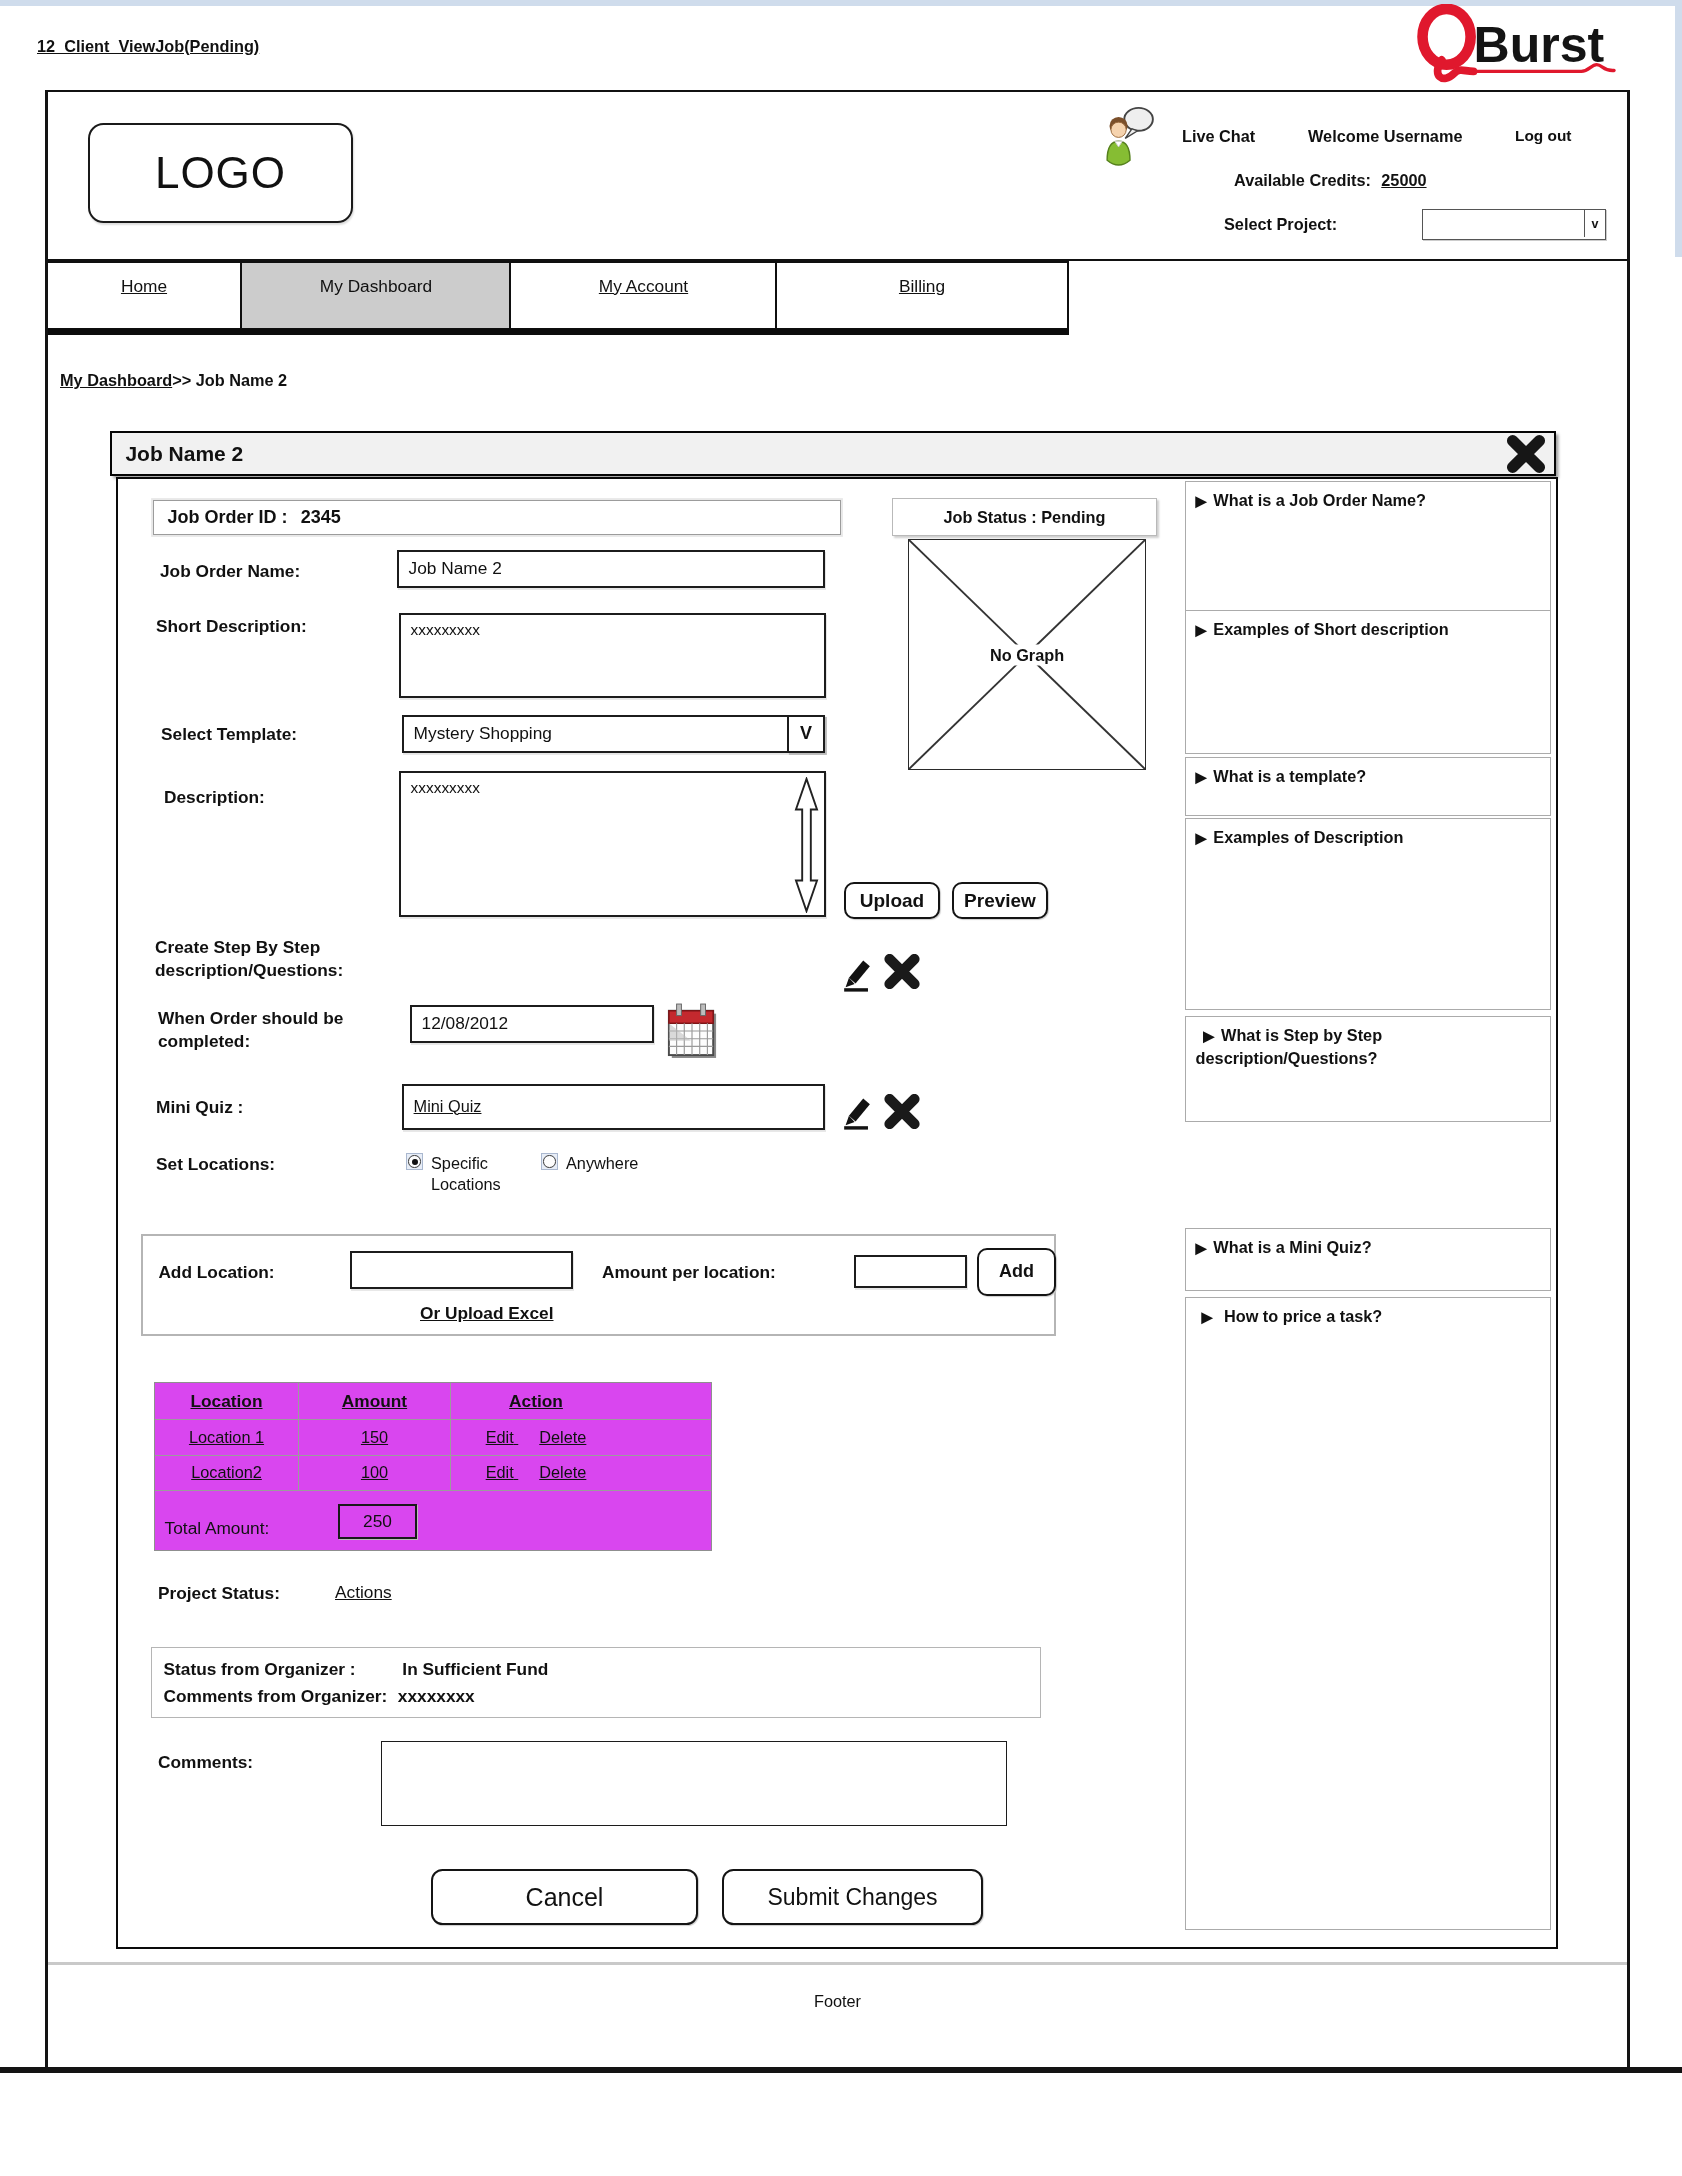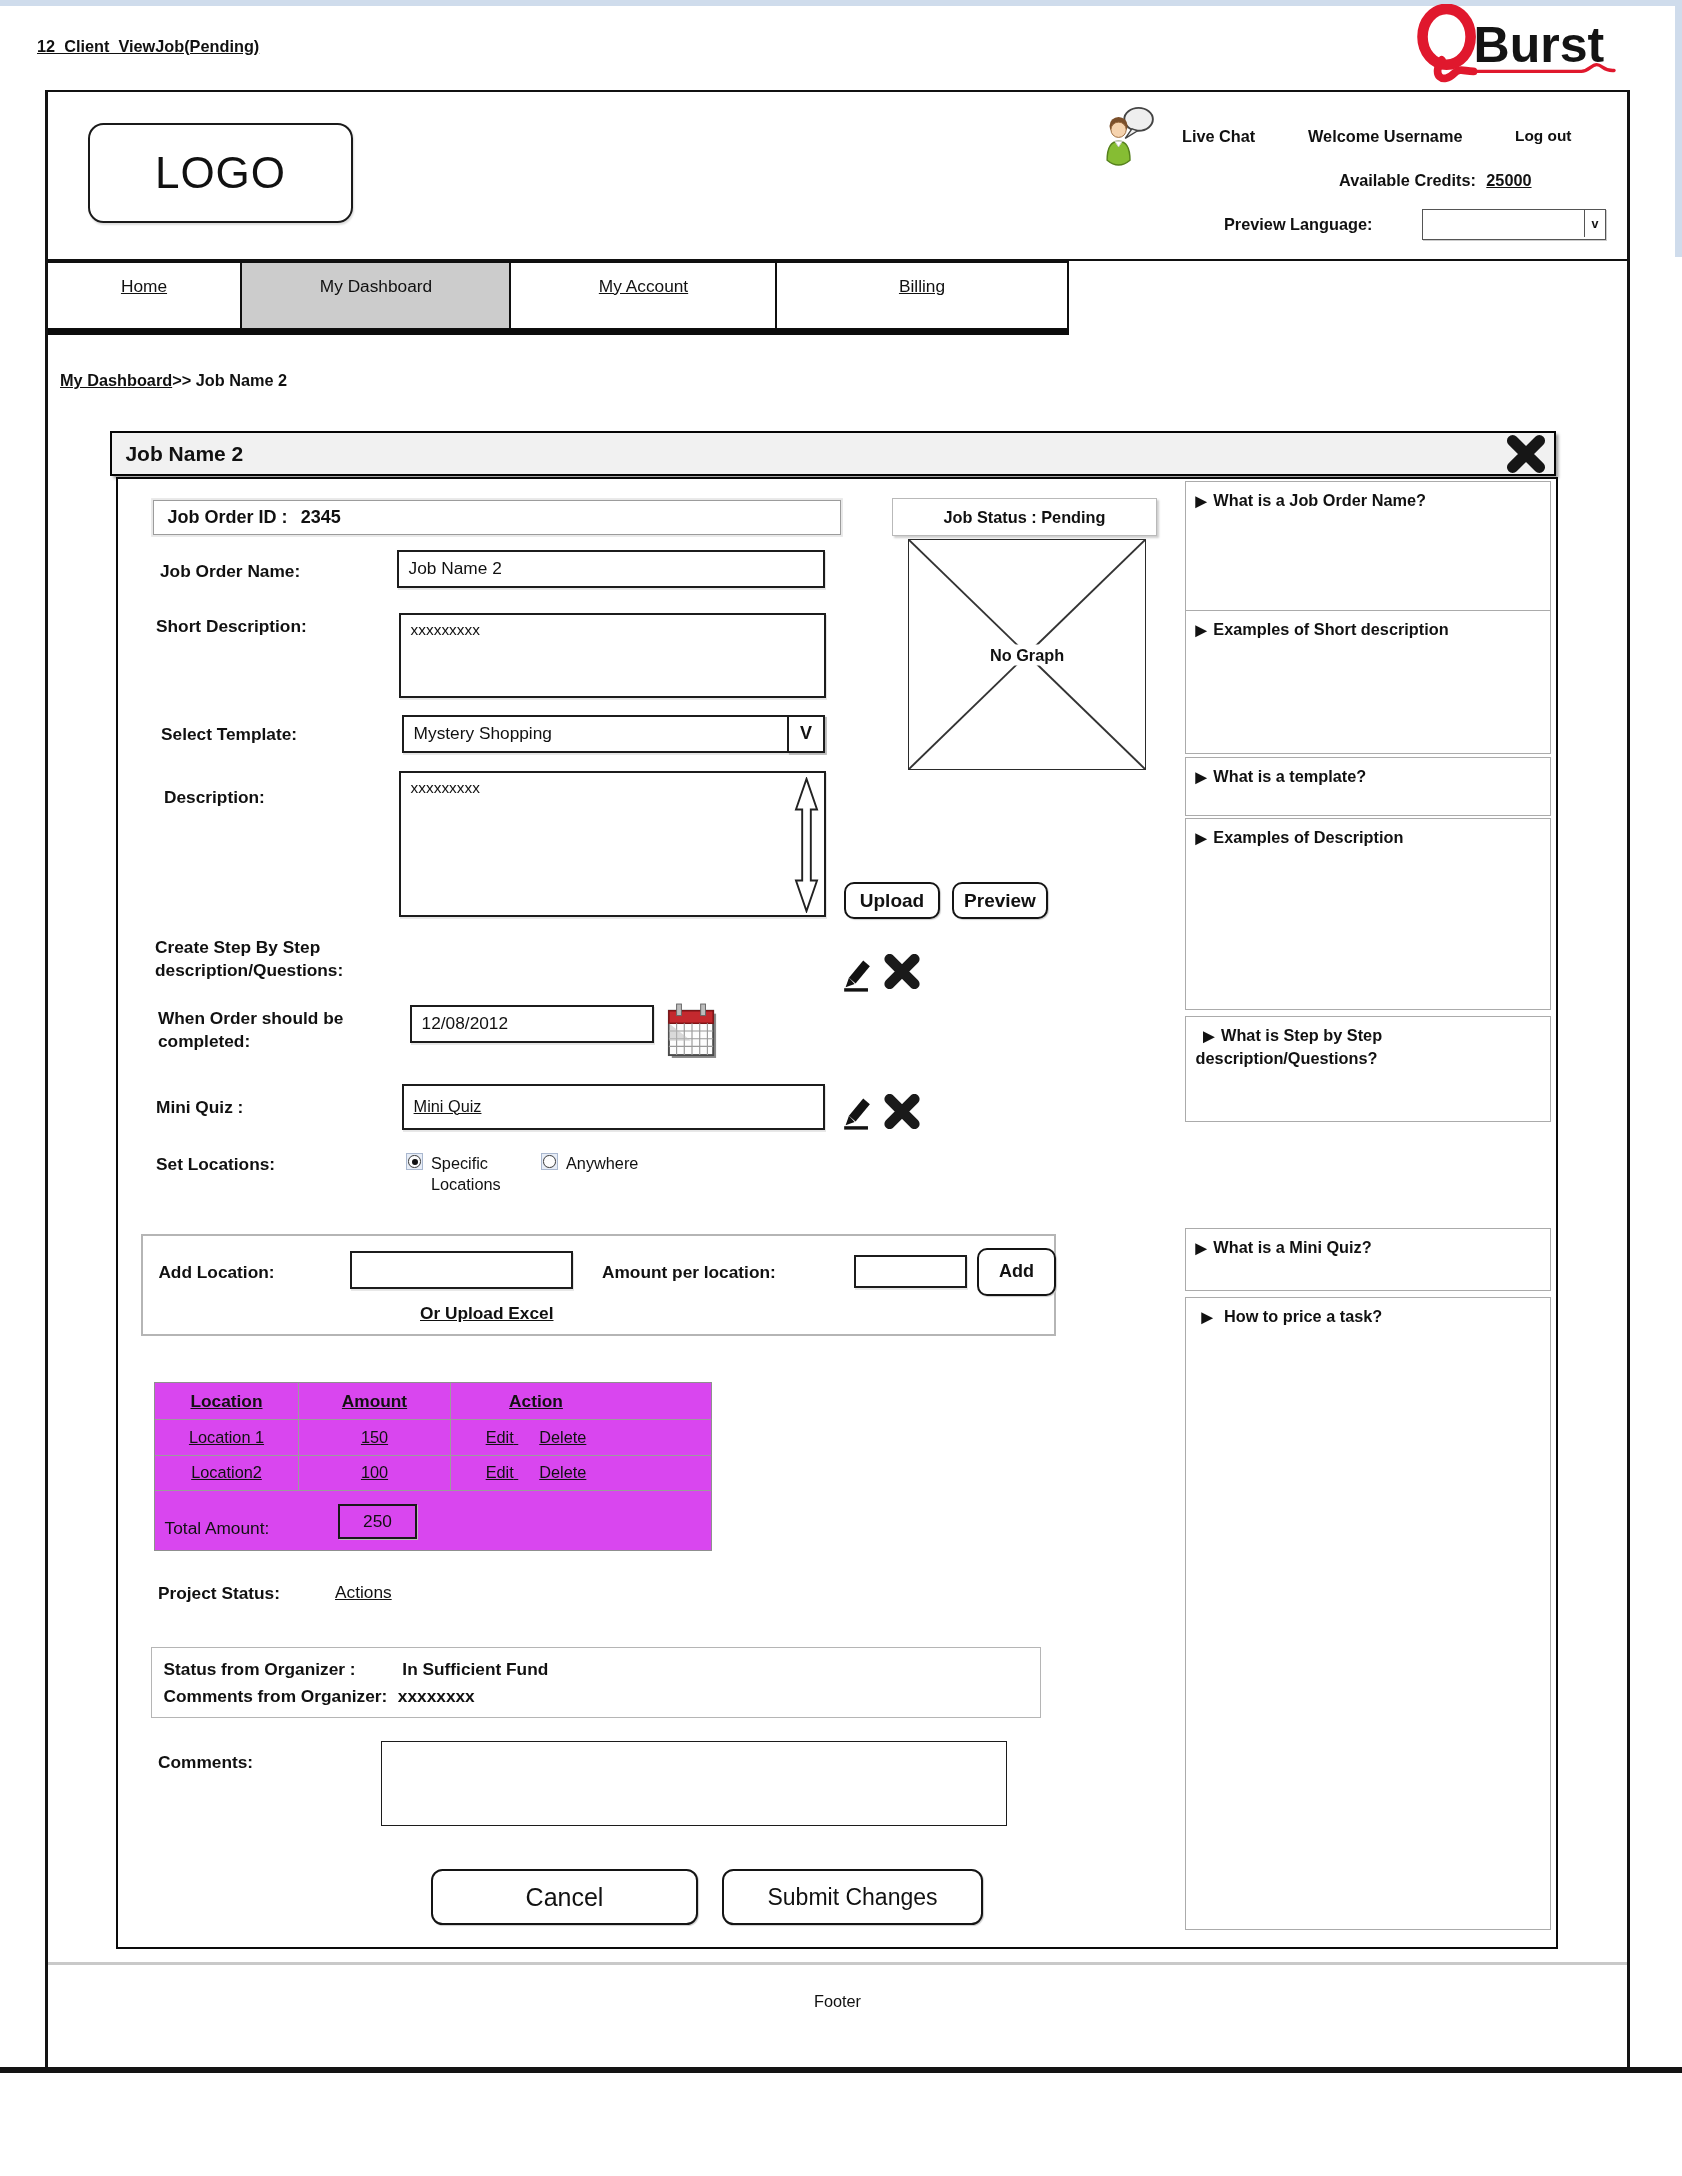--- a/index.html
+++ b/index.html
@@ -112,26 +112,26 @@
         <circle cx="15" cy="22" r="9.5" fill="#7b4f2a"></circle>
         <circle cx="15" cy="26" r="8" fill="#f6d3ae" stroke="#9a6a3d" stroke-width="1"></circle>
         <path d="M3 58 q0 -20 12 -20 q12 0 12 20 q-6 5 -12 5 q-6 0 -12 -5 Z" fill="#86bd33" stroke="#55801c" stroke-width="1.5"></path>
         <path d="M11 38 L15 44 L19 38 Z" fill="#fff" stroke="#ccc" stroke-width="1"></path>
       </svg>
     </div>
     <div class="abs hdr-text" style="left:1135px;top:35px;">Live Chat</div>
     <div class="abs hdr-text" style="left:1261px;top:35px;">Welcome Username</div>
     <div class="abs hdr-text" style="left:1468px;top:35px;font-size:15.4px;">Log out</div>
 
-    <div class="abs hdr-text" style="left:1292px;top:79px;">
+    <div class="abs hdr-text" style="left:1187px;top:79px;">
       <span>Available Credits:</span>
       <span class="ul" style="margin-left:5.8px;">25000</span>
     </div>
 
-    <div class="abs hdr-text" style="left:1177px;top:123px;">Preview Language:</div>
+    <div class="abs hdr-text" style="left:1177px;top:123px;">Select Project:</div>
     <div class="abs lang-select">
       <span></span>
       <span class="lang-v">v</span>
     </div>
   </div>
 
   <div class="tab ul" style="left:45px;width:198px;">Home</div>
   <div class="tab active" style="left:240px;width:272px;">My Dashboard</div>
   <div class="tab ul" style="left:509px;width:269px;">My Account</div>
   <div class="tab ul" style="left:775px;width:294px;">Billing</div>

